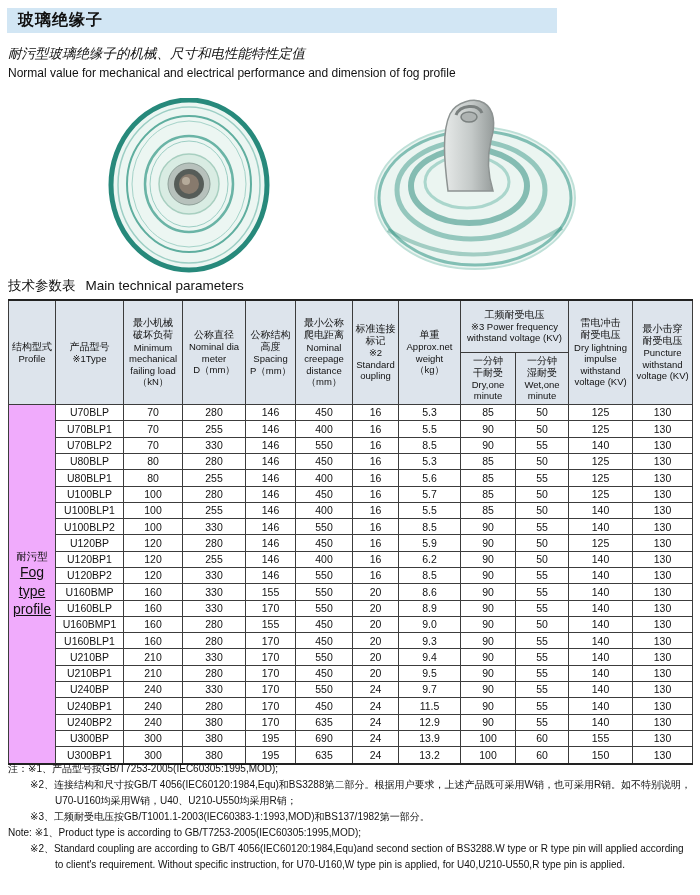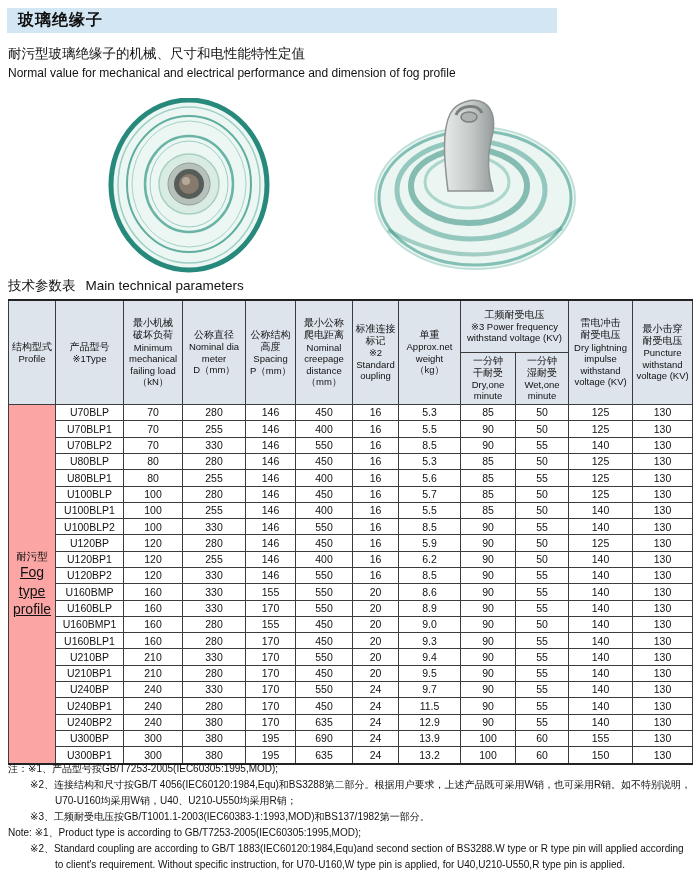--- a/index.html
+++ b/index.html
@@ -7,21 +7,21 @@
     width:700px;height:895px;position:relative;background:#ffffff;
     font-family:"Liberation Sans","DejaVu Sans",sans-serif;color:#111;
     -webkit-font-smoothing:antialiased;
   }
   .title-bar{
     position:absolute;left:7px;top:8px;width:550px;height:25px;
     background:#d2e6f4;display:flex;align-items:center;
   }
   .title-text{font-size:16px;font-weight:bold;padding-left:11px;letter-spacing:1px;}
   .subtitle{position:absolute;left:8px;top:46px;line-height:1.25;}
-  .subtitle .cn{font-size:13.5px;margin-bottom:3px;}
+  .subtitle .cn{font-size:13.5px;margin-bottom:3px;font-style:italic;}
   .subtitle .en{font-size:12px;}
   .images-row{position:absolute;left:0;top:95px;width:700px;height:180px;}
   .img-top{position:absolute;left:108px;top:3px;}
   .img-side{position:absolute;left:368px;top:0;}
   .section-heading{position:absolute;left:8px;top:277px;font-size:13.5px;}
   .section-heading .en{margin-left:10px;}
   .param-table{
     position:absolute;left:8px;top:299px;width:684px;
     border-collapse:collapse;table-layout:fixed;
     border-top:2px solid #222;border-bottom:2px solid #222;
@@ -34,21 +34,21 @@
   }
   .param-table th .cn{font-size:10px;white-space:pre-line;}
   .param-table th .mark{font-size:9.5px;}
   .param-table thead tr:first-child{height:52px;}
   .param-table thead tr:nth-child(2){height:41px;}
   .param-table td{
     font-size:10.5px;text-align:center;height:15.3px;padding:0 2px;
     line-height:1;background:#fff;overflow:hidden;
   }
   .param-table td.profile-cell{
-    background:#fca5a5;font-size:10.5px;line-height:1.3;vertical-align:middle;
+    background:#f0abfc;font-size:10.5px;line-height:1.3;vertical-align:middle;
   }
   .param-table td.profile-cell .en{font-size:14px;text-decoration:underline;}
   .notes{position:absolute;left:8px;top:761px;width:686px;font-size:10px;line-height:1.6;}
   .note-line{margin:0;}
   .note-indent{padding-left:22px;}
   .note-hang{padding-left:47px;text-indent:-25px;}
 </style>
 </head>
 <body>
 
@@ -479,14 +479,14 @@
         <td>130</td>
       </tr>
     </tbody>
 </table>
 
 <div class="notes">
   <p class="note-line">注：※1、产品型号按GB/T7253-2005(IEC60305:1995,MOD);</p>
   <p class="note-line note-indent note-hang">※2、连接结构和尺寸按GB/T 4056(IEC60120:1984,Equ)和BS3288第二部分。根据用户要求，上述产品既可采用W销，也可采用R销。如不特别说明，U70-U160均采用W销，U40、U210-U550均采用R销；</p>
   <p class="note-line note-indent">※3、工频耐受电压按GB/T1001.1-2003(IEC60383-1:1993,MOD)和BS137/1982第一部分。</p>
   <p class="note-line">Note: ※1、Product type is according to GB/T7253-2005(IEC60305:1995,MOD);</p>
-  <p class="note-line note-indent note-hang">※2、Standard coupling are according to GB/T 1883(IEC60120:1984,Equ)and second section of BS3288.W type or R type pin will applied according to client's requirement. Without specific instruction, for U70-U160,W type pin is applied, for U40,U210-U550,R type pin is applied.</p>
+  <p class="note-line note-indent note-hang">※2、Standard coupling are according to GB/T 4056(IEC60120:1984,Equ)and second section of BS3288.W type or R type pin will applied according to client's requirement. Without specific instruction, for U70-U160,W type pin is applied, for U40,U210-U550,R type pin is applied.</p>
 </div>
 
 </body></html>

